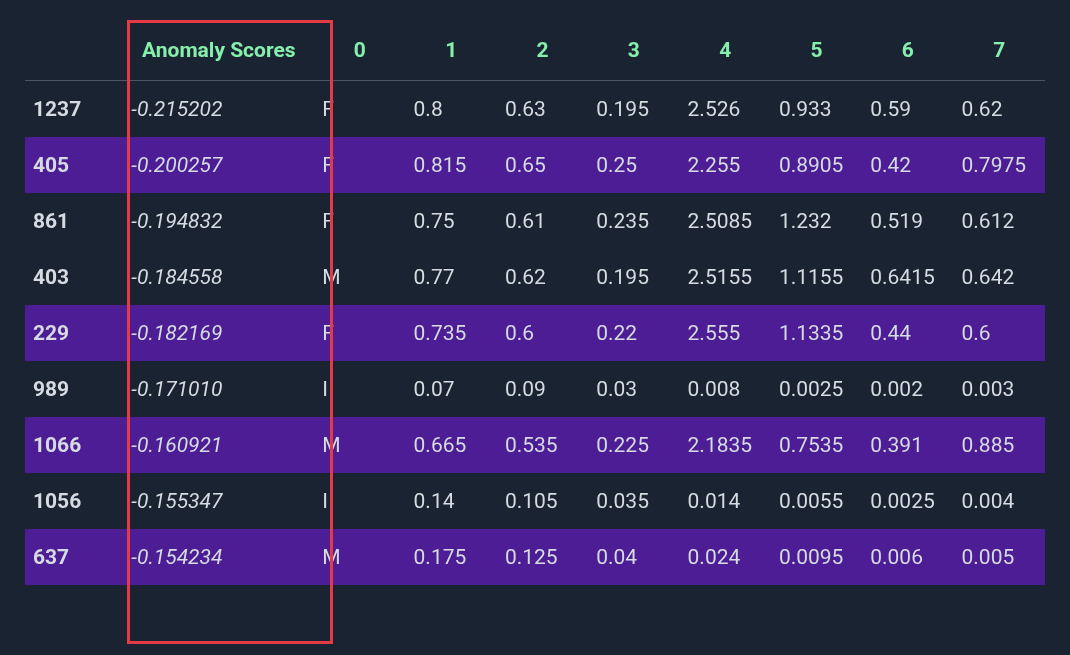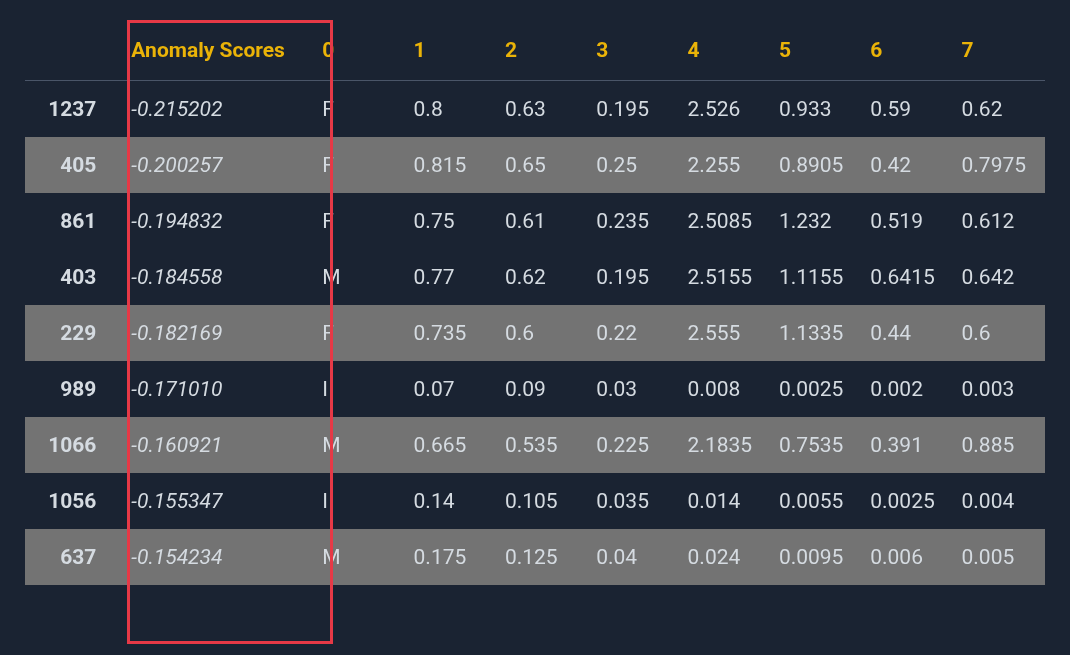--- a/index.html
+++ b/index.html
@@ -17,23 +17,23 @@
     }
     .table-container {
       position: relative;
       width: 100%;
     }
     table {
       border-collapse: collapse;
       width: 100%;
     }
     thead th {
-      text-align: left;
+      text-align: center;
       font-weight: 700;
-      color: #eab308;
+      color: #86efac;
       padding: 18px 8px 18px 8px;
       font-size: 21px;
       border-bottom: 1px solid #4a5568;
     }
     thead th.index-header {
       width: 90px;
     }
     thead th.anomaly-header {
       width: 195px;
       padding-left: 15px;
@@ -41,29 +41,28 @@
     thead th.col-header {
       width: 90px;
     }
     tbody td {
       padding: 16px 8px 16px 8px;
       font-size: 21px;
       color: #d5dbe1;
     }
     tbody td.index-cell {
       font-weight: 700;
-      text-align: right;
       padding-right: 20px;
     }
     tbody td.anomaly-cell {
       padding-left: 15px;
       font-style: italic;
     }
     tbody tr.even {
-      background-color: #737373;
+      background-color: #4c1d95;
     }
     .highlight-box {
       position: absolute;
       border: 3px solid #e63946;
       pointer-events: none;
       top: 0px;
       left: 102px;
       width: 206px;
       height: 624px;
     }

